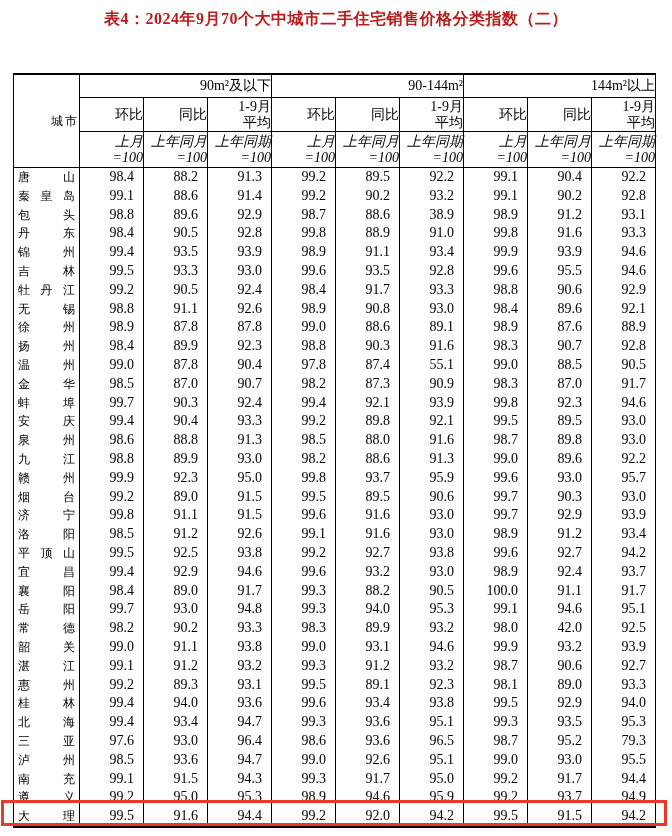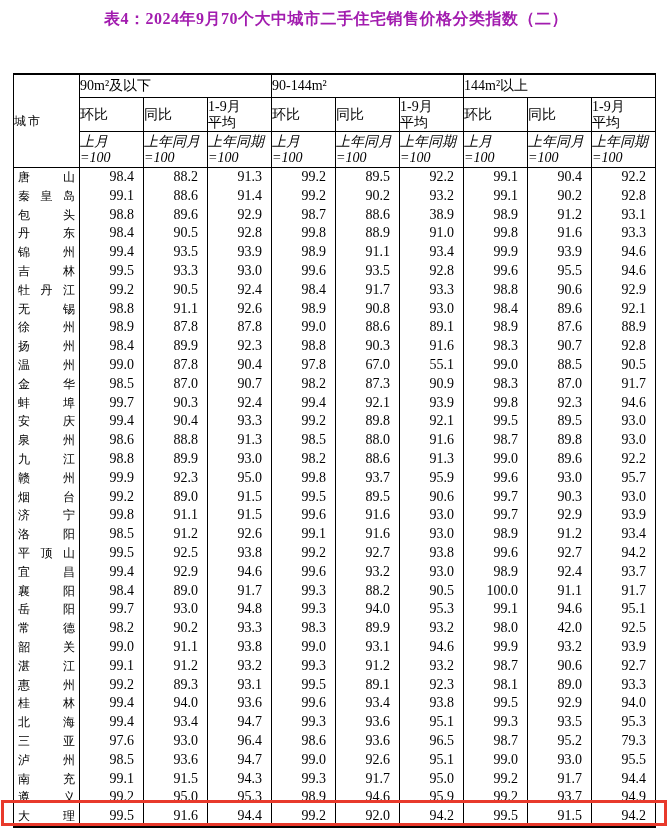--- a/index.html
+++ b/index.html
@@ -14,21 +14,21 @@
   .table-wrap{position:absolute;left:13px;top:73px;width:642px;}
   table.tbl{
     border-collapse:collapse;table-layout:fixed;width:642px;
     border-top:2.5px solid #000;border-bottom:2px solid #000;
     border-left:1px solid #000;border-right:1px solid #000;
   }
   col.c-city{width:66px;}
   col.c-num{width:64px;}
   thead th{
     border:1px solid #000;font-weight:normal;font-size:14px;
-    text-align:left;vertical-align:middle;padding:0;
+    text-align:right;vertical-align:middle;padding:0;
   }
   thead tr.r-grp th{height:22px;}
   thead tr.r-met th{height:33px;}
   thead tr.r-base th{height:35px;font-style:italic;}
   th .line{display:block;line-height:16px;}
   th.city-h{font-size:12px;letter-spacing:2px;}
   tbody td{
     border-left:1px solid #000;border-right:1px solid #000;border-top:0;border-bottom:0;
     height:18.8px;line-height:18.8px;padding:0;font-size:14px;vertical-align:middle;
     overflow:hidden;white-space:nowrap;
@@ -39,21 +39,21 @@
   }
   td.num{text-align:right;padding-right:9px;}
   .hl-box{
     position:absolute;left:-12px;top:727px;width:666px;height:26px;
     border:3px solid #e8392b;box-sizing:border-box;pointer-events:none;background:transparent;
   }
 </style>
 </head>
 <body>
 
-<div class="title" style="color: #a21caf;">表4：2024年9月70个大中城市二手住宅销售价格分类指数（二）</div>
+<div class="title" style="color: #b91c1c;">表4：2024年9月70个大中城市二手住宅销售价格分类指数（二）</div>
 
 <div class="table-wrap">
   <table class="tbl">
     <colgroup>
       <col class="c-city">
         <col class="c-num">
         <col class="c-num">
         <col class="c-num">
       <col class="c-num">
         <col class="c-num">
@@ -266,21 +266,21 @@
     <td class="num">98.3</td>
     <td class="num">90.7</td>
     <td class="num">92.8</td>
   </tr>
         <tr>
     <td class="city">温州</td>
     <td class="num">99.0</td>
     <td class="num">87.8</td>
     <td class="num">90.4</td>
     <td class="num">97.8</td>
-    <td class="num">67.0</td>
+    <td class="num">87.4</td>
     <td class="num">55.1</td>
     <td class="num">99.0</td>
     <td class="num">88.5</td>
     <td class="num">90.5</td>
   </tr>
         <tr>
     <td class="city">金华</td>
     <td class="num">98.5</td>
     <td class="num">87.0</td>
     <td class="num">90.7</td>

